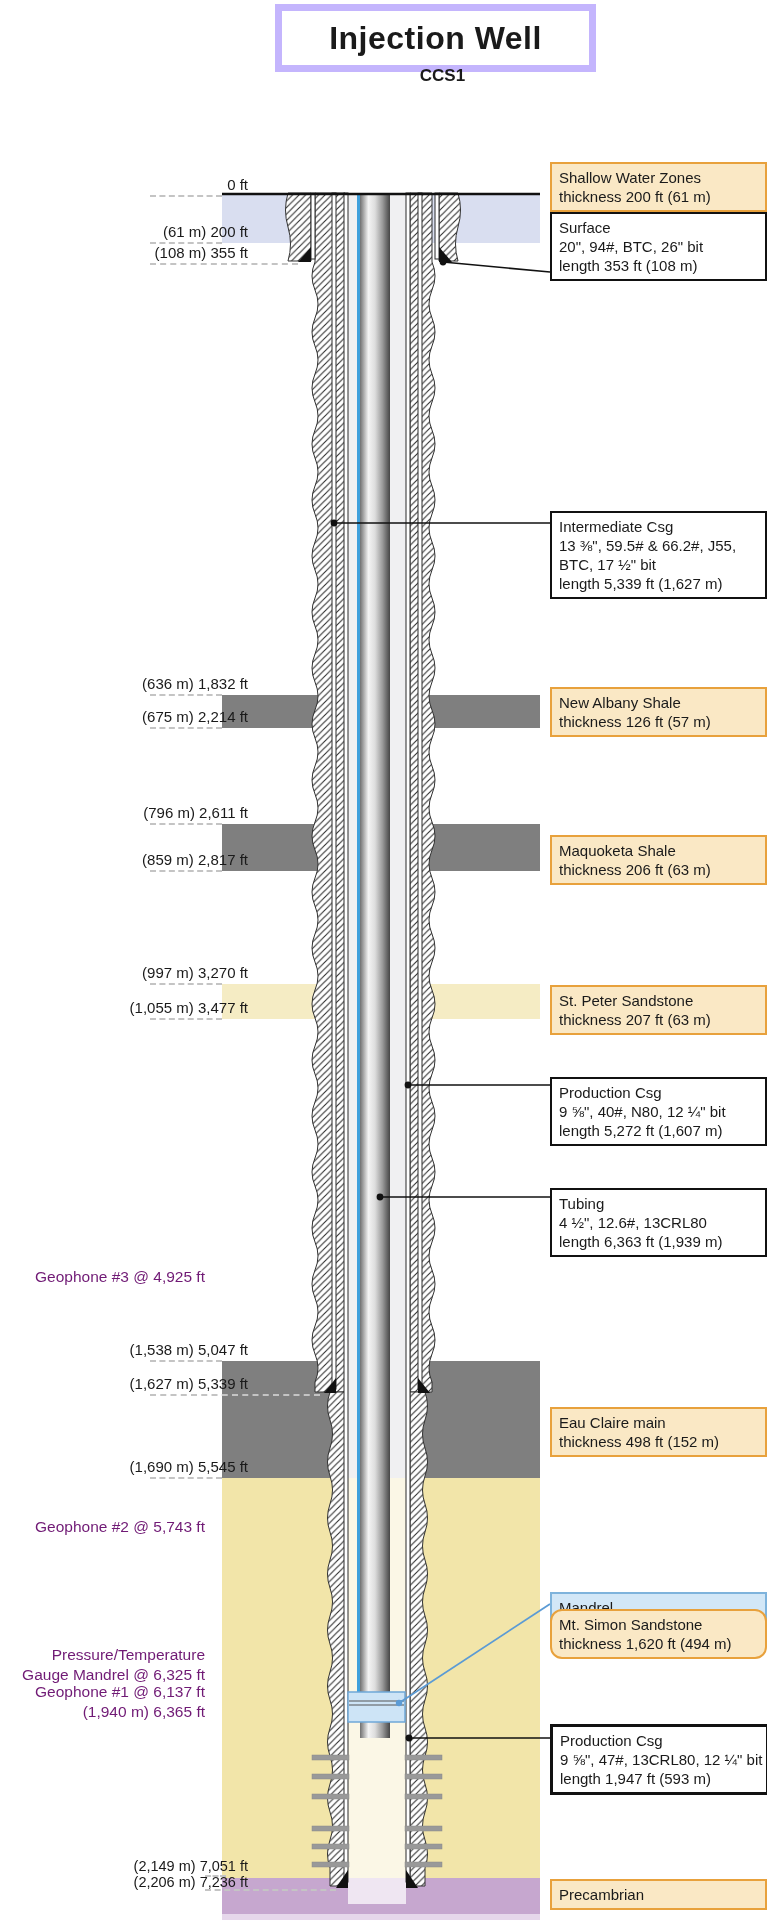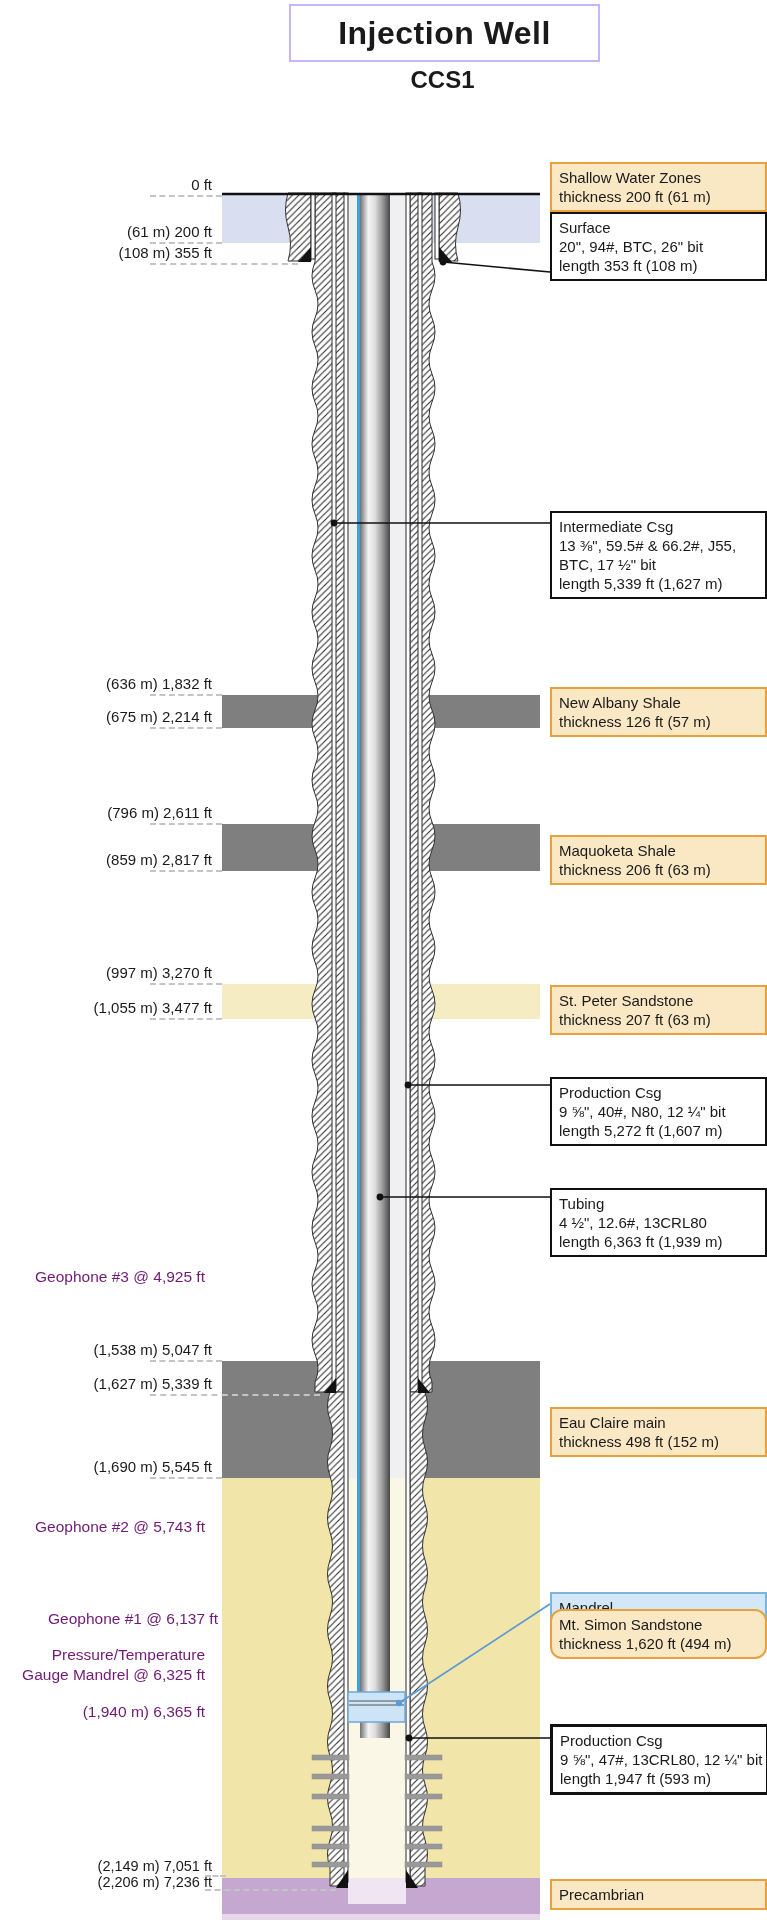--- a/index.html
+++ b/index.html
@@ -1,29 +1,29 @@
 <!DOCTYPE html>
 <html><head>
 <meta charset="utf-8">
 <style>
   html,body{margin:0;padding:0;background:#fff;}
   body{width:767px;height:1920px;position:relative;overflow:hidden;
        font-family:"Liberation Sans","DejaVu Sans",sans-serif;color:#1a1a1a;}
   .abs{position:absolute;}
   
-  .title-box{left:289px;top:4px;width:307px;height:54px;border:2px solid #c4b5fd;
+  .title-box{left:275px;top:4px;width:307px;height:54px;border:7px solid #c4b5fd;
              display:flex;align-items:center;justify-content:center;
              font-size:32px;font-weight:bold;letter-spacing:.5px;background:#fff;}
   .subtitle{left:289px;top:66px;width:307px;text-align:center;
-            font-size:24px;font-weight:bold;}
+            font-size:17px;font-weight:bold;}
   
   .band{left:222px;width:318px;}
   
   .depth{left:0;width:212px;height:20px;line-height:20px;text-align:right;
-         font-size:15px;white-space:nowrap;}
+         font-size:15px;white-space:nowrap;padding-left:36px;}
   .depth.tight{height:16px;line-height:16px;font-size:14.5px;}
   .dash{border-top:2px dashed #c4c4c4;height:0;}
   
   .blue-note{left:0;width:205px;text-align:right;font-size:15.5px;
              color:#701a75;white-space:nowrap;line-height:20px;}
   
   .callout{left:550px;width:199px;padding:4px 7px;font-size:15px;line-height:19px;
            white-space:nowrap;}
   .callout.orange{background:#FAE8C5;border:2px solid #E8A13C;}
   .callout.white{background:#fff;border:2px solid #111;}
@@ -158,21 +158,21 @@
 <div class="abs dash" style="top:983px;left:150px;width:72px;"></div>
 <div class="abs dash" style="top:1018px;left:150px;width:72px;"></div>
 <div class="abs dash" style="top:1360px;left:150px;width:72px;"></div>
 <div class="abs dash" style="top:1394px;left:150px;width:170px;"></div>
 <div class="abs dash" style="top:1477px;left:150px;width:72px;"></div>
 <div class="abs dash" style="top:1875px;left:205px;width:21px;"></div>
 <div class="abs dash" style="top:1889px;left:205px;width:131px;"></div>
 
 <div class="abs blue-note" style="top:1267px;">Geophone #3  @  4,925 ft</div>
 <div class="abs blue-note" style="top:1517px;">Geophone #2  @  5,743 ft</div>
-<div class="abs blue-note" style="top:1609px;padding-left:13px;">Geophone #1  @  6,137 ft</div>
+<div class="abs blue-note" style="top:1682px;">Geophone #1  @  6,137 ft</div>
 <div class="abs blue-note" style="top:1645px;">Pressure/Temperature</div>
 <div class="abs blue-note" style="top:1665px;">Gauge Mandrel  @  6,325 ft</div>
 <div class="abs blue-note" style="top:1702px;">(1,940 m) 6,365 ft</div>
 
 <div class="abs callout orange" style="top:162px;">
   <div>Shallow Water Zones</div>
   <div>thickness 200 ft (61 m)</div>
 </div>
 
 <div class="abs callout white" style="top:212px;">

